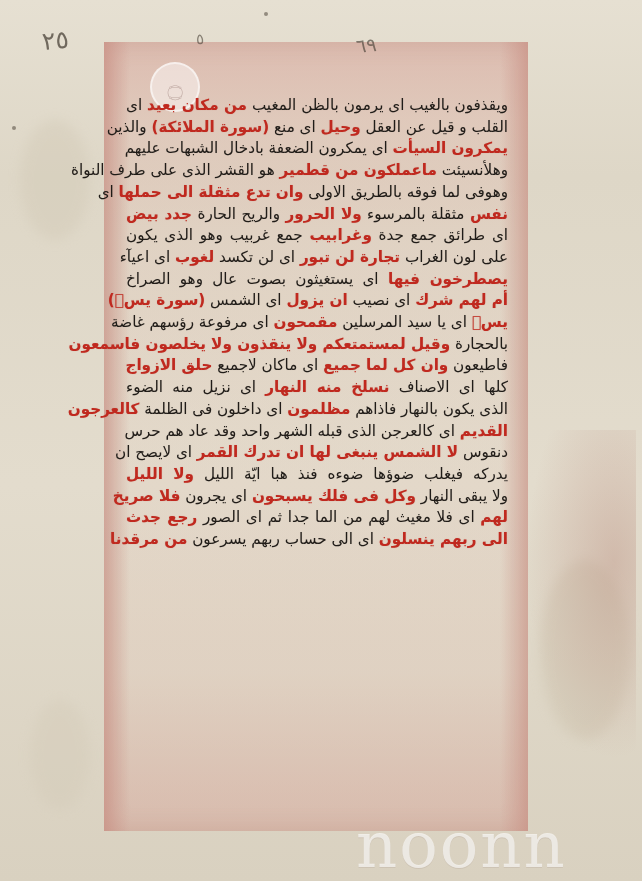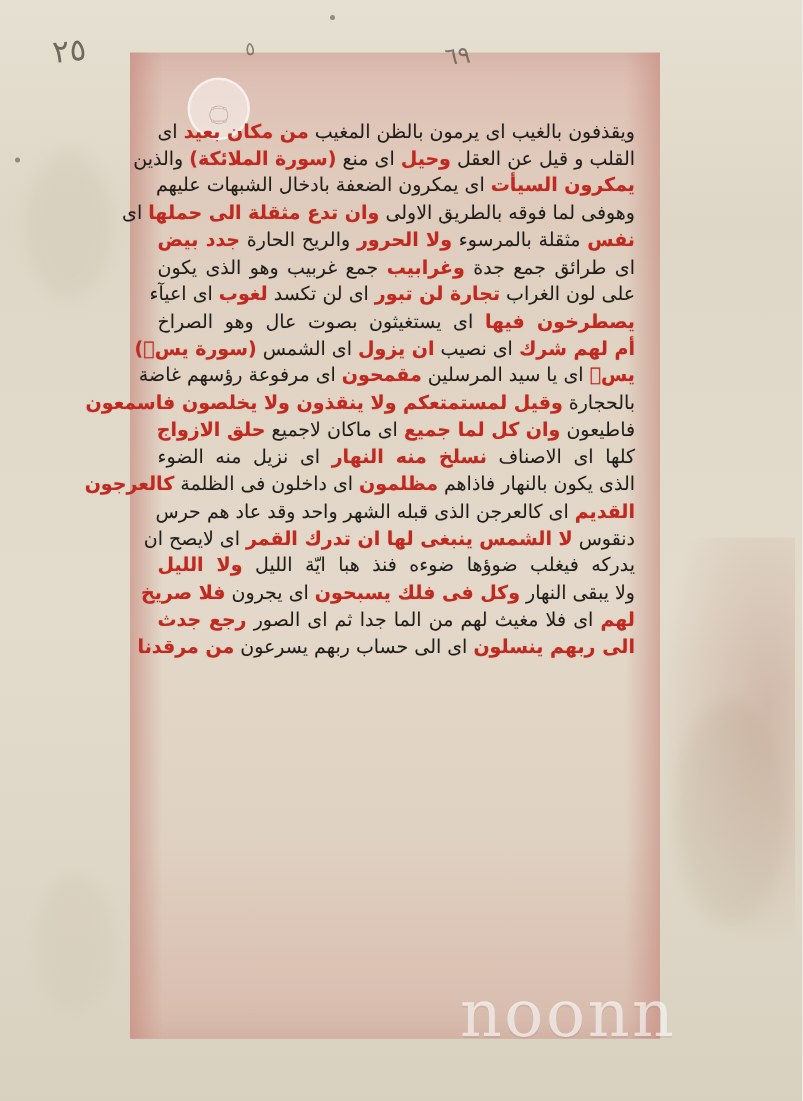--- a/index.html
+++ b/index.html
@@ -122,28 +122,27 @@
     font-weight: bold;
     text-shadow: 0 0 1px rgba(160,30,20,0.25);
   }
   .line .blk {
     color: #201c18;
   }
   
   .watermark {
     position: absolute;
     left: 356px;
-    top: 782px;
-    font-size: 52px;
+    top: 808px;
+    font-size: 64px;
     color: rgba(255,255,255,0.62);
     letter-spacing: 2px;
     font-family: "DejaVu Serif", serif;
     user-select: none;
     text-shadow: 0 1px 0 rgba(120,100,95,0.12);
-    margin-left: 12px;
   }
   
   .stain {
     position: absolute;
     right: 6px;
     top: 430px;
     width: 110px;
     height: 330px;
     background: radial-gradient(ellipse at 80% 40%, rgba(178,126,112,0.35), rgba(178,126,112,0) 70%);
   }
@@ -173,20 +172,21 @@
   <div class="folio mid">٥</div>
   <div class="folio right">٦٩</div>
 
   <div class="ink-dot" style="left:12px; top:126px; width:4px; height:4px;"></div>
   <div class="ink-dot" style="left:264px; top:12px; width:4px; height:4px;"></div>
 
   <div class="text-block">
       <div class="line"><span class="blk">ويقذفون بالغيب اى يرمون بالظن المغيب </span><span class="red">من مكان بعيد</span><span class="blk"> اى</span></div>
       <div class="line"><span class="blk">القلب و قيل عن العقل </span><span class="red">وحيل</span><span class="blk"> اى منع </span><span class="red">(سورة الملائكة)</span><span class="blk"> والذين</span></div>
       <div class="line"><span class="red">يمكرون السيأت</span><span class="blk"> اى يمكرون الضعفة بادخال الشبهات عليهم</span></div>
+      <div class="line"><span class="blk">وهلأنسيئت </span><span class="red">ماعملكون من قطمير</span><span class="blk"> هو القشر الذى على طرف النواة</span></div>
       <div class="line"><span class="blk">وهوفى لما فوقه بالطريق الاولى </span><span class="red">وان تدع مثقلة الى حملها</span><span class="blk"> اى</span></div>
       <div class="line"><span class="red">نفس</span><span class="blk"> مثقلة بالمرسوء </span><span class="red">ولا الحرور</span><span class="blk"> والريح الحارة </span><span class="red">جدد بيض</span></div>
       <div class="line"><span class="blk">اى طرائق جمع جدة </span><span class="red">وغرابيب</span><span class="blk"> جمع غربيب وهو الذى يكون</span></div>
       <div class="line"><span class="blk">على لون الغراب </span><span class="red">تجارة لن تبور</span><span class="blk"> اى لن تكسد </span><span class="red">لغوب</span><span class="blk"> اى اعيآء</span></div>
       <div class="line"><span class="red">يصطرخون فيها</span><span class="blk"> اى يستغيثون بصوت عال وهو الصراخ</span></div>
       <div class="line"><span class="red">أم لهم شرك</span><span class="blk"> اى نصيب </span><span class="red">ان يزول</span><span class="blk"> اى الشمس </span><span class="red">(سورة يسۤ)</span></div>
       <div class="line"><span class="red">يسۤ</span><span class="blk"> اى يا سيد المرسلين </span><span class="red">مقمحون</span><span class="blk"> اى مرفوعة رؤسهم غاضة</span></div>
       <div class="line"><span class="blk">بالحجارة </span><span class="red">وقيل لمستمتعكم ولا ينقذون ولا يخلصون </span><span class="red">فاسمعون</span></div>
       <div class="line"><span class="blk">فاطيعون </span><span class="red">وان كل لما جميع</span><span class="blk"> اى ماكان لاجميع </span><span class="red">حلق الازواج</span></div>
       <div class="line"><span class="blk">كلها </span><span class="blk">اى الاصناف </span><span class="red">نسلخ منه النهار</span><span class="blk"> اى نزيل منه الضوء</span></div>

